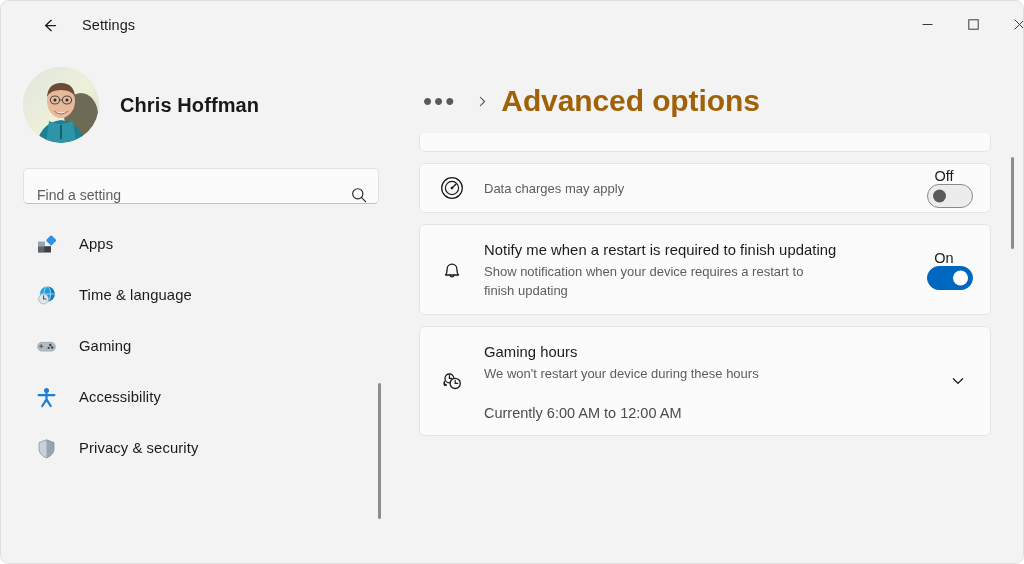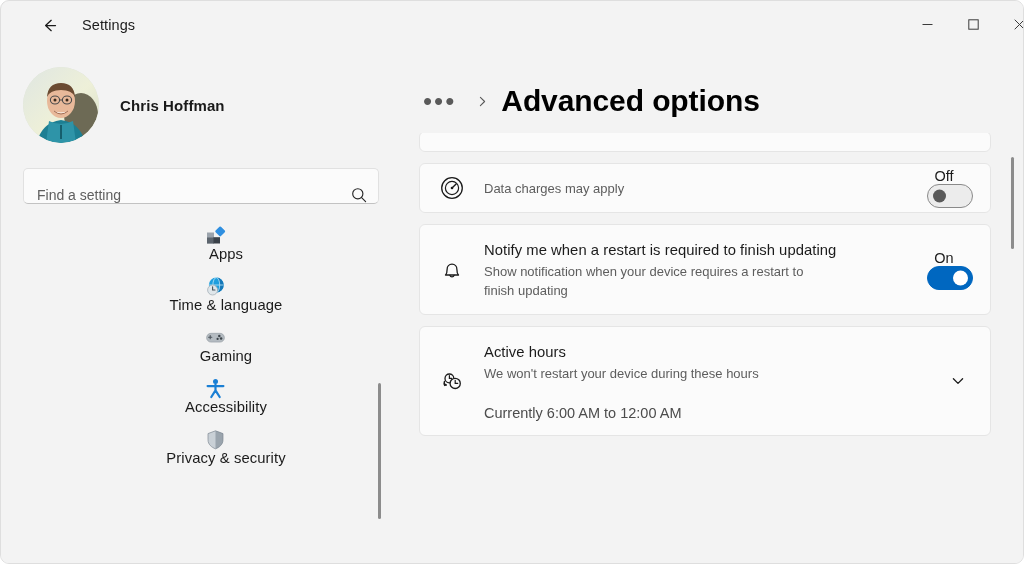--- a/index.html
+++ b/index.html
@@ -76,21 +76,21 @@
     width: 76px; height: 76px;
     border-radius: 50%;
     overflow: hidden;
     flex-shrink: 0;
     position: relative;
     background: #dfe4d8;
   }
   .avatar svg { display: block; width: 100%; height: 100%; }
   .profile-name {
     margin-left: 21px;
-    font-size: 15px;
+    font-size: 20px;
     font-weight: 600;
     color: #191919;
     letter-spacing: .1px;
   }
 
   .search-wrap {
     margin: 25px 22px 0 22px;
     height: 36px;
     background: #fbfbfb;
     border: 1px solid #e1e1e1;
@@ -117,21 +117,20 @@
     padding: 0 6px 0 22px;
   }
   .nav-item {
     height: 40px;
     display: flex;
     align-items: center;
     border-radius: 5px;
     padding-left: 12px;
     margin-bottom: 11px;
     cursor: pointer;
-    flex-direction: column;
   }
   .nav-icon {
     width: 22px; height: 22px;
     flex-shrink: 0;
     display: flex; align-items: center; justify-content: center;
   }
   .nav-label {
     margin-left: 22px;
     font-size: 14.8px;
     color: #1b1b1b;
@@ -174,21 +173,21 @@
   }
   .bc-sep {
     margin: 0 12px 0 16px;
     color: #5a5a5a;
     display: flex;
     align-items: center;
   }
   .page-title {
     font-size: 30px;
     font-weight: 600;
-    color: #000000;
+    color: #a16207;
     letter-spacing: -0.1px;
   }
 
   .cards {
     position: absolute;
     top: 84px; left: 0;
     width: 624px;
     height: 432px;
     padding: 0 34px 0 18px;
     overflow: hidden;
@@ -512,21 +511,21 @@
           <svg width="26" height="26" viewBox="0 0 26 26" fill="none">
             <circle cx="10.4" cy="10.4" r="4.4" stroke="currentColor" stroke-width="1.3"></circle>
             <path d="M10.4 7.6 V10.4 H12.7" stroke="currentColor" stroke-width="1.2" stroke-linecap="round"></path>
             <path d="M5.4 13.4 q-0.9 2.6 1.7 3.6" stroke="currentColor" stroke-width="1.3" stroke-linecap="round" fill="none"></path>
             <path d="M5.1 15.9 l0.6 1.6 l1.6 -0.6" stroke="currentColor" stroke-width="1.3" stroke-linecap="round" stroke-linejoin="round" fill="none"></path>
             <circle cx="16.2" cy="15.4" r="5.1" fill="#fbfbfb" stroke="currentColor" stroke-width="1.3"></circle>
             <path d="M16.2 12.4 V15.4 H18.7" stroke="currentColor" stroke-width="1.2" stroke-linecap="round"></path>
           </svg>
         </span>
         <div class="card-body">
-          <div class="card-title">Active hours</div>
+          <div class="card-title">Gaming hours</div>
           <div class="card-desc">We won't restart your device during these hours</div>
           <div class="card-extra">Currently 6:00 AM to 12:00 AM</div>
         </div>
         <span class="chevron">
           <svg width="16" height="16" viewBox="0 0 16 16" fill="none">
             <path d="M3.4 5.8 L8 10.4 L12.6 5.8" stroke="currentColor" stroke-width="1.3" stroke-linecap="round" stroke-linejoin="round"></path>
           </svg>
         </span>
       </div>
 

